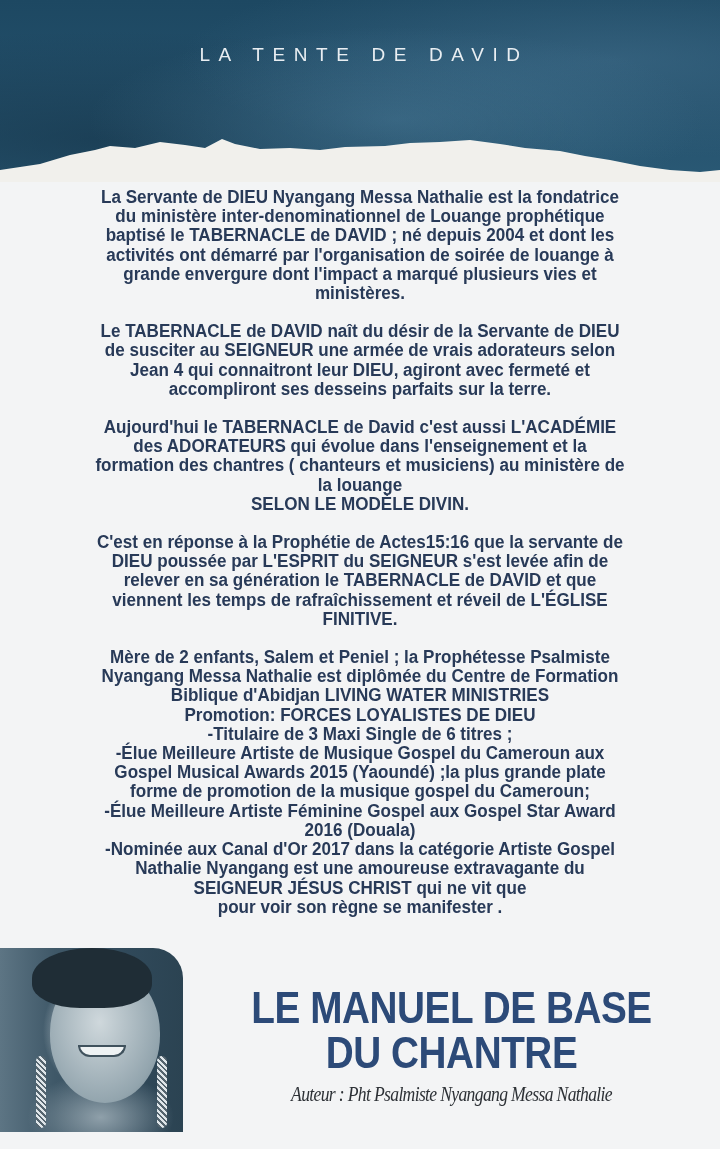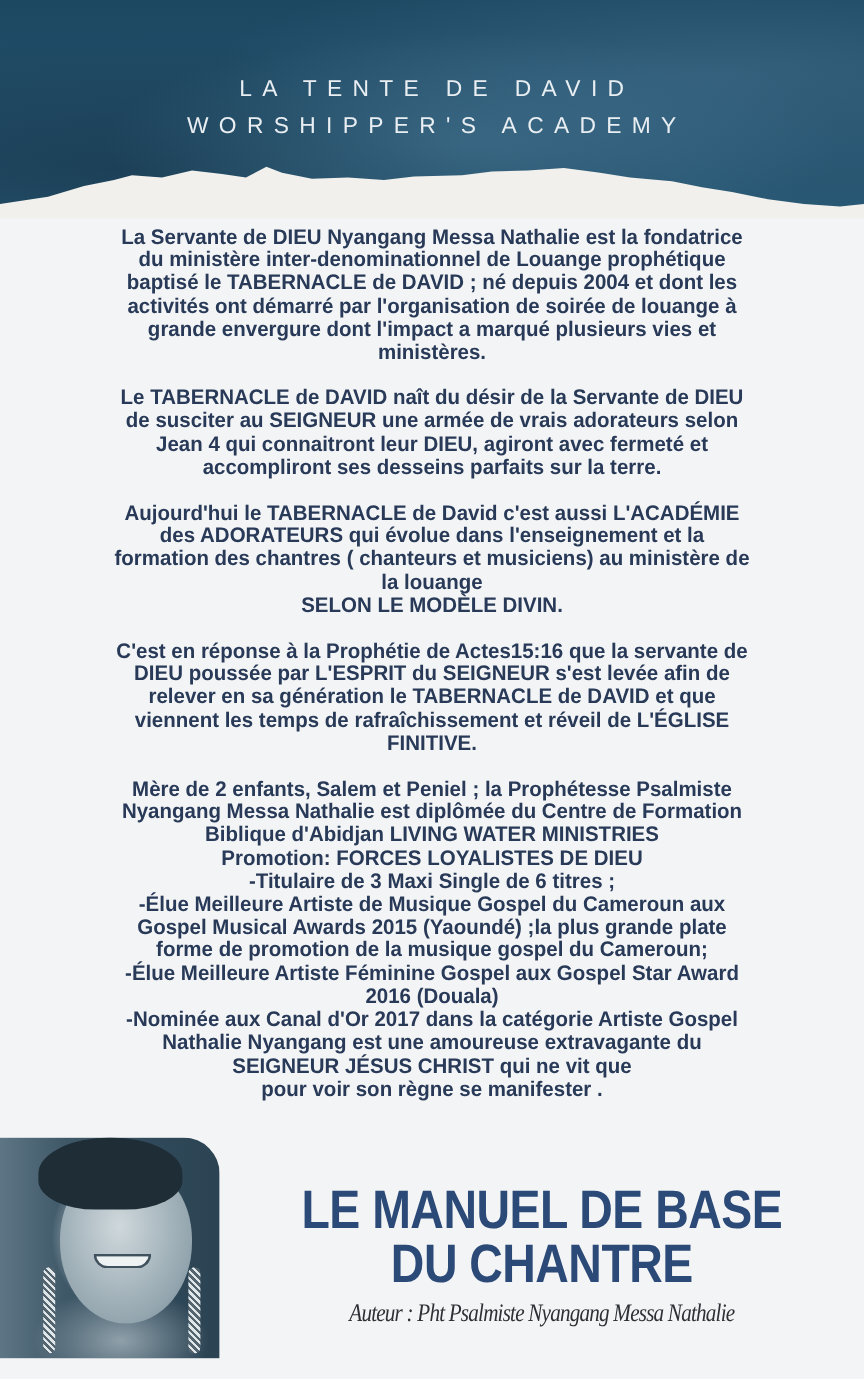--- a/index.html
+++ b/index.html
@@ -12,21 +12,21 @@
   .header {
     position: absolute; left: 0; top: 0; width: 720px; height: 200px;
     background:
       radial-gradient(ellipse at 55% 60%, rgba(80,130,160,0.45), rgba(0,0,0,0) 55%),
       radial-gradient(ellipse at 85% 30%, rgba(70,115,145,0.5), rgba(0,0,0,0) 50%),
       radial-gradient(ellipse at 15% 70%, rgba(20,50,70,0.6), rgba(0,0,0,0) 55%),
       linear-gradient(180deg, #1d4862 0%, #24506b 50%, #2b5b77 100%);
   }
   .header-title {
     position: absolute; left: 0; width: 720px; text-align: center;
-    color: #e9eef2; font-size: 19px; letter-spacing: 8.6px; font-weight: normal; margin-top: 20px;
+    color: #e9eef2; font-size: 19px; letter-spacing: 8.6px; font-weight: normal;
   }
   .header-title.l1 { top: 44px; padding-left: 8px; }
   .header-title.l2 { top: 75px; padding-left: 8px; }
   .torn {
     position: absolute; left: 0; top: 130px; width: 720px; height: 80px;
   }
   .content {
     position: absolute; left: 0; top: 188px; width: 720px;
     text-align: center; color: #283a58;
     font-family: "Liberation Sans", sans-serif; font-weight: bold;
@@ -77,21 +77,20 @@
     font-family: "Liberation Serif", serif; font-style: italic;
     font-size: 21px; letter-spacing: -0.8px;
     transform: scaleX(0.84); transform-origin: center;
   }
 </style>
 </head>
 <body>
 
 <div class="header">
   <div class="header-title l1">LA TENTE DE DAVID</div>
-  <div class="header-title l2">WORSHIPPER'S ACADEMY</div>
 </div>
 
 <svg class="torn" viewBox="0 0 720 80" preserveAspectRatio="none">
   <path d="M0,40 L40,34 L70,25 L95,20 L110,16 L135,18 L160,12 L185,15 L205,18 L222,9 L235,14 L260,19 L290,18 L320,20 L345,17 L385,16 L410,13 L440,12 L470,10 L500,14 L525,18 L560,21 L585,26 L610,30 L640,36 L670,40 L700,42 L720,40 L720,80 L0,80 Z" fill="#f1f0ec"></path>
   <path d="M0,52 L720,52 L720,80 L0,80 Z" fill="#f3f4f5"></path>
 </svg>
 
 <div class="content">
   <div class="para">
     <span class="line">La Servante de DIEU Nyangang Messa  Nathalie est la fondatrice</span>

